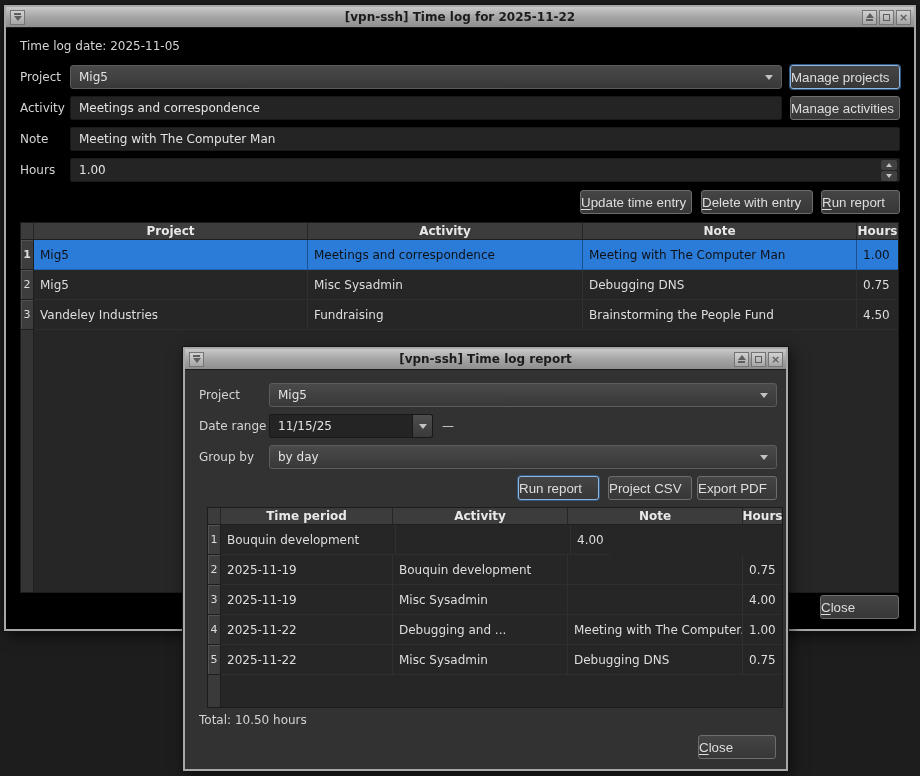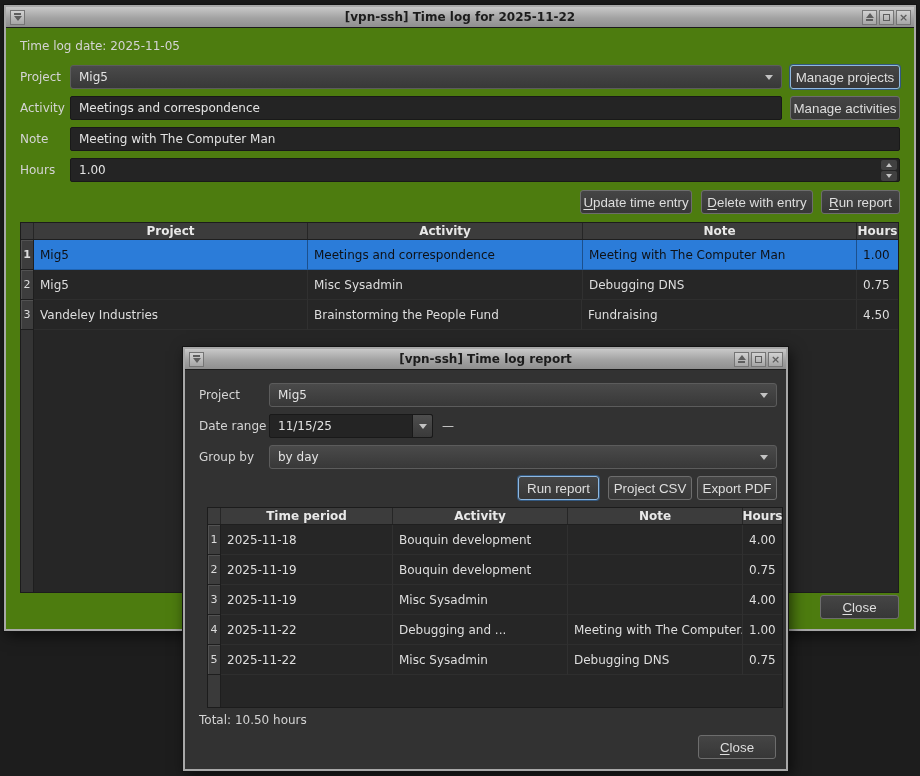--- a/index.html
+++ b/index.html
@@ -8,21 +8,21 @@
     font-family:"DejaVu Sans", sans-serif;
     background:#1d1d1d;
     position:relative;
     overflow:hidden;
     font-size:12px;
     color:#d8d8d8;
   }
   .window {
     position:absolute;
     border:2px solid #a8a8a8;
-    background:#4d7c0f;
+    background:#000000;
     box-shadow:0 0 0 1px #141414, 3px 4px 14px rgba(0,0,0,.65);
   }
   .titlebar {
     height:21px;
     background:linear-gradient(#c9c9c9,#a2a2a2 55%,#8f8f8f);
     border-bottom:1px solid #1b1b1b;
     display:flex; align-items:center;
     position:relative;
   }
   .titlebar .title {
@@ -79,21 +79,21 @@
   .spin .val { padding:0 8px; }
   .spin .sbtns { margin-left:auto; margin-right:2px; display:flex; flex-direction:column; gap:1px; }
   .spin .sbtn { width:16px; height:10px; background:#414141; border-radius:2px; display:flex; align-items:center; justify-content:center; }
   .spin .t-up { width:0;height:0;border-left:3px solid transparent;border-right:3px solid transparent;border-bottom:4px solid #c3c3c3; }
   .spin .t-dn { width:0;height:0;border-left:3px solid transparent;border-right:3px solid transparent;border-top:4px solid #c3c3c3; }
 
   .btn {
     position:absolute; height:24px;
     background:linear-gradient(#454545,#373737);
     border:1px solid #6d6d6d; border-radius:3px;
-    color:#dedede; display:flex; align-items:center; justify-content:center;
+    color:#dedede; display:flex; align-items:center; justify-content:flex-start;
     white-space:nowrap;
   }
   .btn.focused { border:1px solid #8fb8e0; box-shadow:0 0 0 1px #33587f; }
   .mn { text-decoration:underline; text-underline-offset:2px; }
 
   .tbl { position:absolute; border:1px solid #1c1c1c; background:#262626; overflow:hidden; }
   .thead { display:flex; height:17px; background:#3c3c3c; border-bottom:1px solid #1f1f1f; }
   .th { font-weight:bold; color:#e8e8e8; font-size:12px; display:flex; align-items:center; justify-content:center; border-right:1px solid #262626; }
   .th:last-child { border-right:none; }
   .trow { display:flex; height:30px; }
@@ -201,22 +201,22 @@
     <div class="trow">
       <div class="rn" style="width:13px;">2</div>
       <div class="td" style="width:274px;">Mig5</div>
       <div class="td" style="width:275px;">Misc Sysadmin</div>
       <div class="td" style="width:274px;">Debugging DNS</div>
       <div class="td" style="width:41px;">0.75</div>
     </div>
     <div class="trow">
       <div class="rn" style="width:13px;">3</div>
       <div class="td" style="width:274px;">Vandeley Industries</div>
+      <div class="td" style="width:275px;">Fundraising</div>
       <div class="td" style="width:274px;">Brainstorming the People Fund</div>
-      <div class="td" style="width:275px;">Fundraising</div>
       <div class="td" style="width:41px;">4.50</div>
     </div>
     <div class="numstrip" style="width:13px; height:263px;"></div>
   </div>
 
   <button class="btn" style="left:814px; top:588px; width:79px;">
     <span class="mn">C</span>
       <span>lose</span>
   </button>
 </div>
@@ -276,21 +276,20 @@
   <div class="tbl" style="left:22px; top:158px; width:576px; height:201px;">
     <div class="thead">
       <div class="th" style="width:13px;"></div>
       <div class="th" style="width:172px;">Time period</div>
       <div class="th" style="width:175px;">Activity</div>
       <div class="th" style="width:175px;">Note</div>
       <div class="th" style="width:39px;">Hours</div>
     </div>
     <div class="trow">
       <div class="rn" style="width:13px;">1</div>
-      <div class="td" style="width:172px;">2025-11-18</div>
       <div class="td" style="width:175px;">Bouquin development</div>
       <div class="td" style="width:175px;"></div>
       <div class="td" style="width:39px;">4.00</div>
     </div>
     <div class="trow">
       <div class="rn" style="width:13px;">2</div>
       <div class="td" style="width:172px;">2025-11-19</div>
       <div class="td" style="width:175px;">Bouquin development</div>
       <div class="td" style="width:175px;"></div>
       <div class="td" style="width:39px;">0.75</div>

